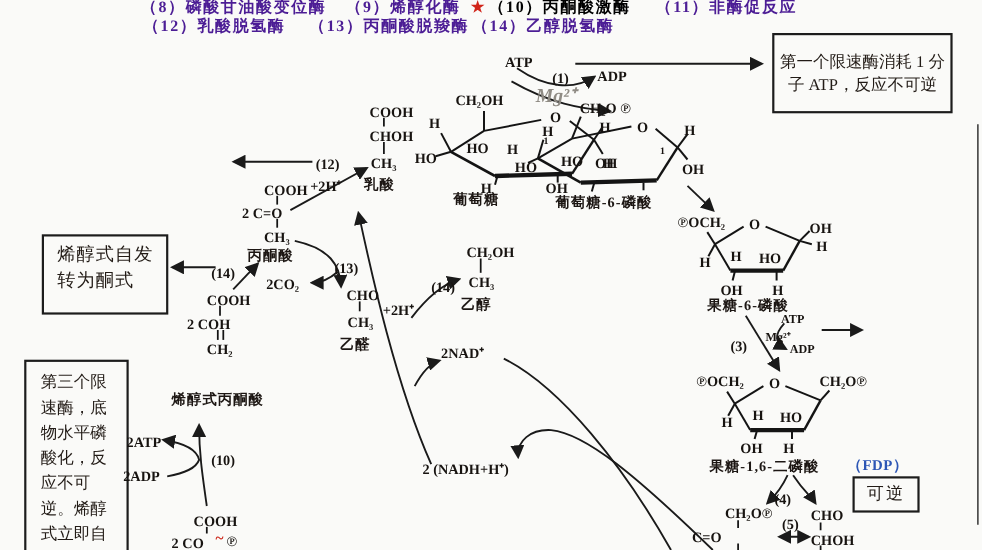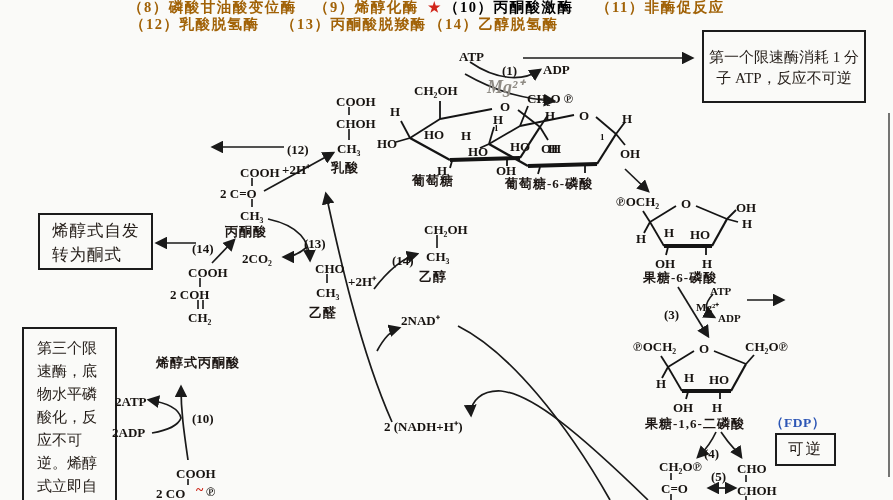--- a/index.html
+++ b/index.html
@@ -1,39 +1,39 @@
 <!DOCTYPE html>
 <html><head>
 <meta charset="utf-8">
 <style>
   html,body{margin:0;padding:0;background:#e8e8e6;}
   #stage{position:relative;width:893px;height:500px;background:#fafaf8;overflow:hidden;
          font-family:"Liberation Serif",serif;}
   #wires{position:absolute;left:0;top:0;width:893px;height:500px;}
   .lb{position:absolute;font-family:"Liberation Serif",serif;font-weight:bold;
       font-size:13px;color:#171310;white-space:nowrap;line-height:1;}
-  .hdr{font-size:14.5px;color:#a16207;font-weight:600;letter-spacing:1.5px;}
+  .hdr{font-size:14.5px;color:#4c1d95;font-weight:600;letter-spacing:1.5px;}
   .hdr-red{font-size:14.5px;color:#000000;font-weight:600;letter-spacing:1.5px;}
   .star{color:#d1251a;font-size:14px;}
   .cname{font-size:13px;color:#1c1613;letter-spacing:1px;}
   .rlabel{font-weight:bold;font-size:13px;}
   .cof{font-size:13px;}
   .cof-sm{font-size:11px;}
   .mg-big{font-size:18px;font-style:italic;font-weight:600;color:#8f8b84;}
   .tiny{font-size:9px;}
   .tilde{color:#cc2418;font-size:14px;}
   .fdp-blue{color:#2d56b5;font-size:13.5px;letter-spacing:.5px;}
   .bx{position:absolute;border:2px solid #1c1c1c;color:#221b16;
       white-space:pre-line;box-sizing:border-box;background:transparent;}
   .bx-center{display:flex;align-items:center;justify-content:center;text-align:center;}
   #box1{left:702px;top:30px;width:164px;height:73px;font-size:15px;line-height:21px;padding-top:3px;}
   #box2{left:790px;top:162px;width:80px;height:171px;font-size:14.5px;line-height:23.5px;padding:4px 0 0 10px;}
   #box3{left:22px;top:327px;width:95px;height:200px;font-size:15px;line-height:23px;padding:8px 0 0 13px;}
   #boxHydro{left:100px;top:133px;width:106px;height:49px;font-size:20px;letter-spacing:2px;}
-  #boxEnol{left:38px;top:213px;width:115px;height:57px;font-size:16.5px;line-height:24px;padding:4px 0 0 12px;letter-spacing:1px;}
+  #boxEnol{left:38px;top:213px;width:115px;height:73px;font-size:16.5px;line-height:24px;padding:4px 0 0 12px;letter-spacing:1px;}
   #boxRev{left:775px;top:433px;width:61px;height:33px;font-size:15.5px;letter-spacing:2px;}
 </style>
 </head>
 <body>
 
 <div id="stage">
 
   <svg id="wires" viewBox="0 0 893 500" xmlns="http://www.w3.org/2000/svg">
     <defs>
       <marker id="ah" viewBox="0 0 10 10" refX="8" refY="5" markerWidth="7.5" markerHeight="7.5" orient="auto-start-reverse">
@@ -225,21 +225,21 @@
       <span class="lb" style="left: 156px; top: 487px;">2 CO</span>
       <span class="lb tilde" style="left: 196px; top: 484px;">~</span>
       <span class="lb" style="left: 206px; top: 485px;">℗</span>
       <span class="lb" style="left: 315px; top: 262px;">CHO</span>
       <span class="lb" style="left: 316px; top: 286px;">CH₃</span>
       <span class="lb cname" style="left: 309px; top: 306px;">乙醛</span>
       <span class="lb" style="left: 424px; top: 223px;">CH₂OH</span>
       <span class="lb" style="left: 426px; top: 250px;">CH₃</span>
       <span class="lb cname" style="left: 419px; top: 270px;">乙醇</span>
       <span class="lb" style="left: 659px; top: 460px;">CH₂O℗</span>
-      <span class="lb" style="left: 661px; top: 482px;">C=O</span>
+      <span class="lb" style="left: 629px; top: 482px;">C=O</span>
       <span class="lb" style="left: 737px; top: 462px;">CHO</span>
       <span class="lb" style="left: 737px; top: 484px;">CHOH</span>
       <span class="lb cof" style="left: 459px; top: 50px;">ATP</span>
       <span class="lb cof" style="left: 543px; top: 63px;">ADP</span>
       <span class="lb rlabel" style="left: 502px; top: 64px;">(1)</span>
       <span class="lb mg-big" style="left: 487px; top: 78px;">Mg²⁺</span>
       <span class="lb cof-sm" style="left: 710px; top: 286px;">ATP</span>
       <span class="lb cof-sm" style="left: 696px; top: 302px;">Mg²⁺</span>
       <span class="lb cof-sm" style="left: 718px; top: 313px;">ADP</span>
       <span class="lb rlabel" style="left: 664px; top: 308px;">(3)</span>

